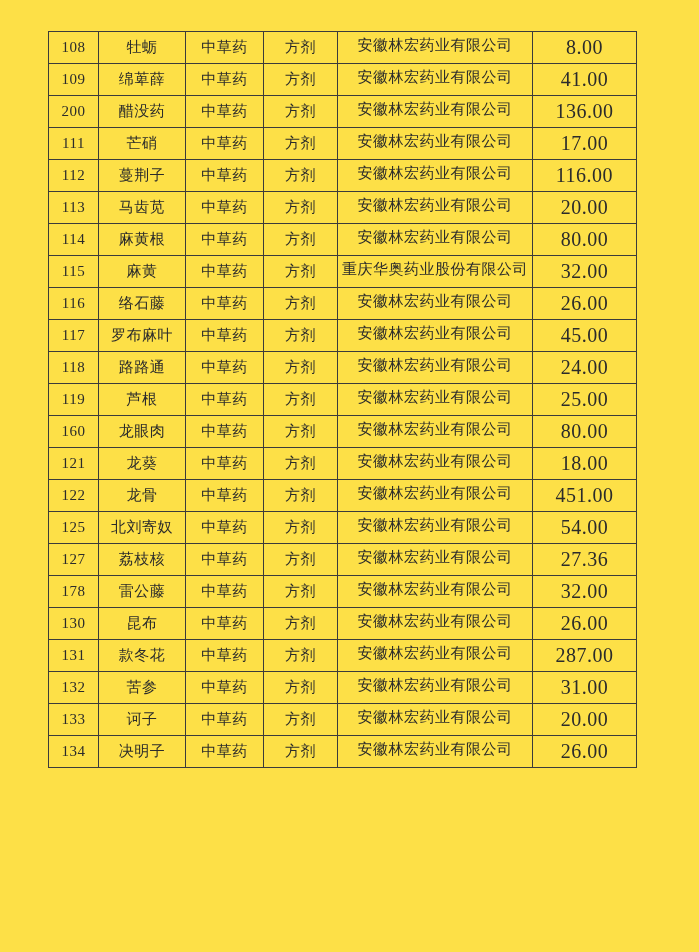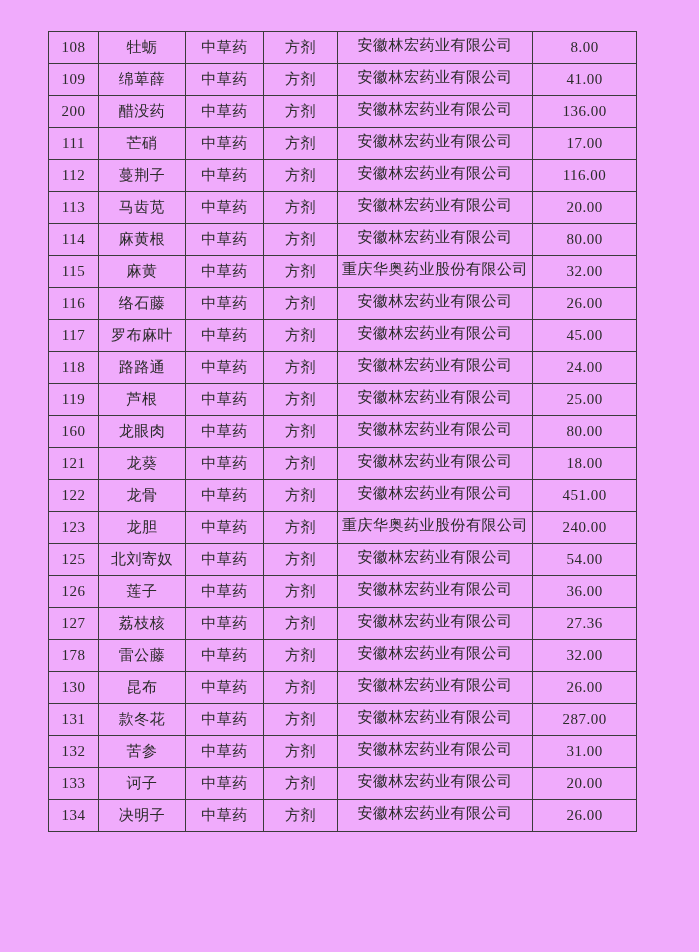--- a/index.html
+++ b/index.html
@@ -11,21 +11,21 @@
     height: 952px;
     background: #fdfdfc;
     position: relative;
     overflow: hidden;
     font-family: "Liberation Serif", "DejaVu Serif", serif;
     color: #2b2b2b;
   }
   .page {
     position: absolute;
     inset: 0;
-    background: #f0abfc;
+    background: #fde047;
   }
   table.med-table {
     position: absolute;
     left: 48px;
     top: 31px;
     width: 588px;
     border-collapse: collapse;
     table-layout: fixed;
     font-size: 15px;
   }
@@ -42,21 +42,21 @@
   td.col-no {
     font-size: 15px;
     letter-spacing: 0.5px;
   }
   td.col-company {
     padding: 1px 10px;
     letter-spacing: 0.5px;
     font-family: Liberation Mono, monospace;
   }
   td.col-price {
-    font-size: 15px;
+    font-size: 20px;
     letter-spacing: 1px;
   }
 </style>
 </head>
 <body>
 
 <div class="page">
   <table class="med-table">
     <colgroup>
       <col style="width:50px">
@@ -181,42 +181,26 @@
         </tr>
         <tr>
           <td class="col-no">122</td>
           <td class="col-name">龙骨</td>
           <td class="col-category">中草药</td>
           <td class="col-form">方剂</td>
           <td class="col-company">安徽林宏药业有限公司</td>
           <td class="col-price">451.00</td>
         </tr>
         <tr>
-          <td class="col-no">123</td>
-          <td class="col-name">龙胆</td>
-          <td class="col-category">中草药</td>
-          <td class="col-form">方剂</td>
-          <td class="col-company">重庆华奥药业股份有限公司</td>
-          <td class="col-price">240.00</td>
-        </tr>
-        <tr>
           <td class="col-no">125</td>
           <td class="col-name">北刘寄奴</td>
           <td class="col-category">中草药</td>
           <td class="col-form">方剂</td>
           <td class="col-company">安徽林宏药业有限公司</td>
           <td class="col-price">54.00</td>
-        </tr>
-        <tr>
-          <td class="col-no">126</td>
-          <td class="col-name">莲子</td>
-          <td class="col-category">中草药</td>
-          <td class="col-form">方剂</td>
-          <td class="col-company">安徽林宏药业有限公司</td>
-          <td class="col-price">36.00</td>
         </tr>
         <tr>
           <td class="col-no">127</td>
           <td class="col-name">荔枝核</td>
           <td class="col-category">中草药</td>
           <td class="col-form">方剂</td>
           <td class="col-company">安徽林宏药业有限公司</td>
           <td class="col-price">27.36</td>
         </tr>
         <tr>

